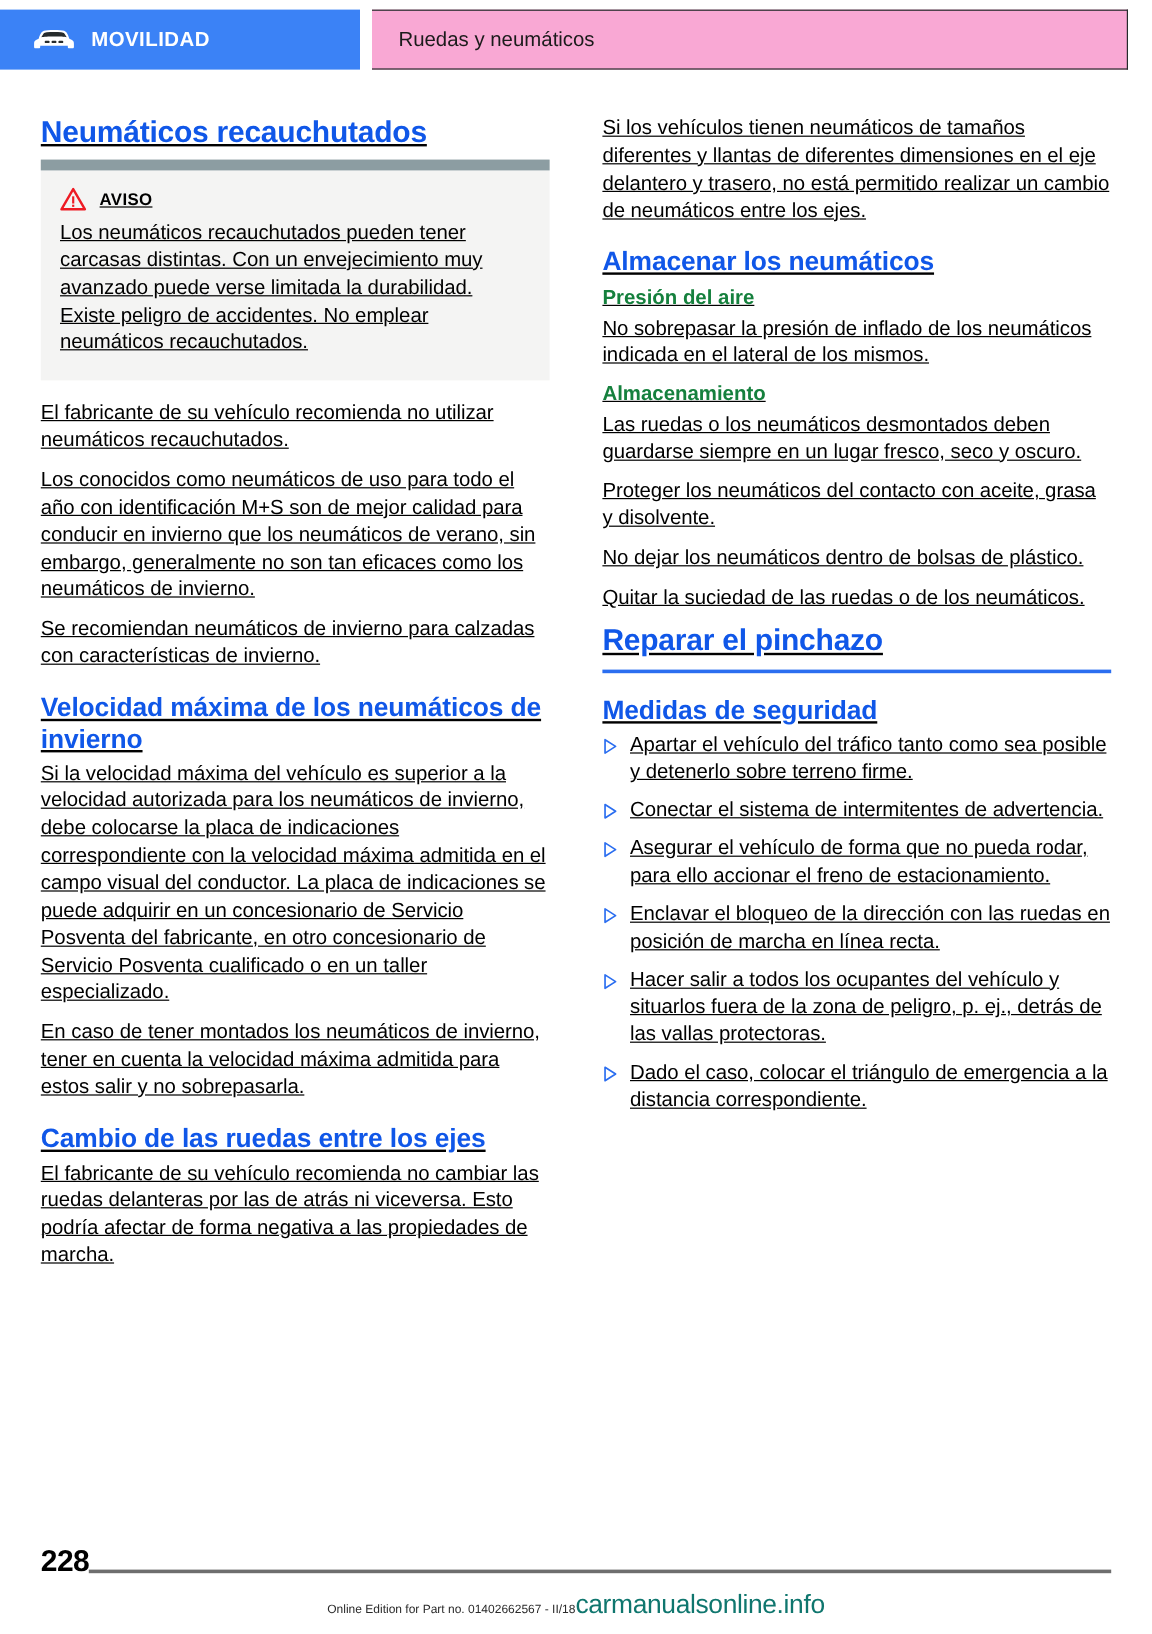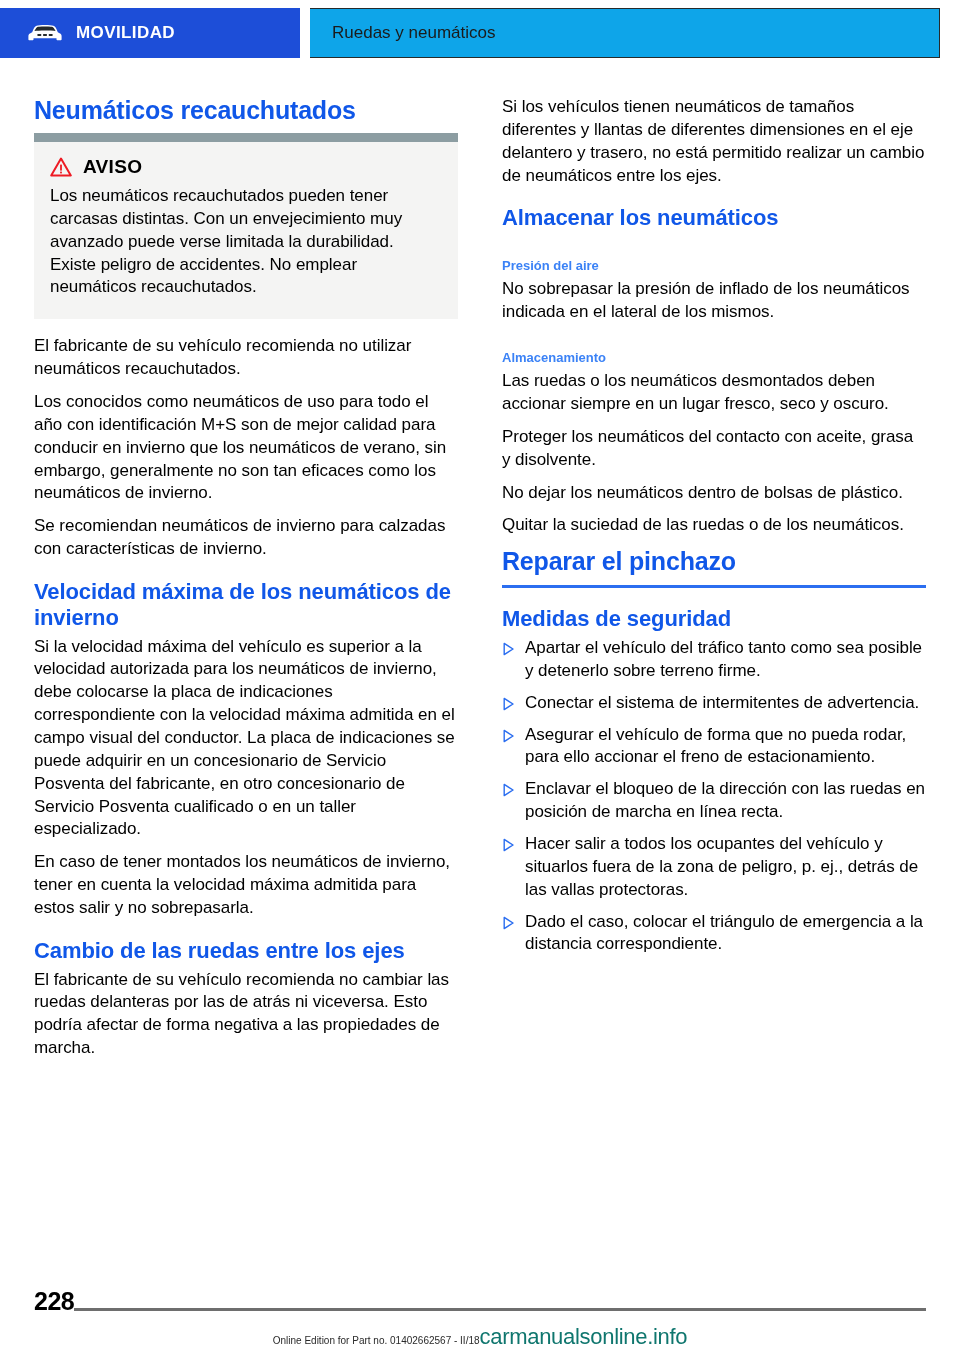--- a/index.html
+++ b/index.html
@@ -19,21 +19,21 @@
 
   
   .header {
     display: flex;
     align-items: stretch;
     height: 58px;
     padding: 8px 20px 0 0;
   }
 
   .header-chapter {
-    background: #1d4ed8;
+    background: #3b82f6;
     color: #ffffff;
     display: flex;
     align-items: center;
     gap: 14px;
     padding: 0 24px 0 28px;
     width: 300px;
     height: 50px;
     flex: none;
   }
 
@@ -42,35 +42,36 @@
   .chapter-label {
     font-size: 17px;
     font-weight: bold;
     letter-spacing: 0.4px;
   }
 
   .header-topic {
     flex: 1;
     border: 1px solid #262b2c;
     border-left: none;
-    background: #0ea5e9;
+    background: #f9a8d4;
     display: flex;
     align-items: center;
     padding-left: 22px;
     height: 50px;
     margin-left: 10px;
   }
 
   .topic-label { font-size: 17px; color: #1b1b1b; }
 
   
   .page {
     display: flex;
     gap: 44px;
     padding: 38px 34px 0 34px;
+    text-decoration: underline;
   }
 
   .col { width: 424px; flex: none; }
 
   
   h1.chapter-title {
     color: #1057e8;
     font-size: 25px;
     font-weight: bold;
     line-height: 1.16;
@@ -87,25 +88,25 @@
     color: #1057e8;
     font-size: 22px;
     font-weight: bold;
     line-height: 1.17;
     letter-spacing: -0.1px;
     margin-top: 18px;
     margin-bottom: 5px;
   }
 
   h3.sub-title {
-    color: #3b82f6;
-    font-size: 13px;
+    color: #15803d;
+    font-size: 17px;
     font-weight: bold;
     line-height: 1.2;
-    margin-top: 27px;
+    margin-top: 7px;
     margin-bottom: 4px;
   }
 
   p.body-text {
     font-size: 17px;
     line-height: 1.345;
     margin-bottom: 10px;
     letter-spacing: -0.05px;
   }
   p.body-text:last-child { margin-bottom: 0; }
@@ -122,21 +123,21 @@
   .warning-head {
     display: flex;
     align-items: center;
     gap: 11px;
     margin-bottom: 7px;
   }
 
   .warn-tri { width: 22px; height: 20px; display: block; }
 
   .warning-word {
-    font-size: 19px;
+    font-size: 14px;
     font-weight: bold;
     letter-spacing: 0.3px;
   }
 
   .warning-box p {
     font-size: 17px;
     line-height: 1.345;
     letter-spacing: -0.05px;
   }
 
@@ -263,21 +264,21 @@
   <div class="col">
 
     <p class="body-text">Si los vehículos tienen neumáticos de tamaños diferentes y llantas de diferentes dimensiones en el eje delantero y trasero, no está permitido realizar un cambio de neumáticos entre los ejes.</p>
 
     <h2 class="section-title">Almacenar los neumáticos</h2>
 
     <h3 class="sub-title">Presión del aire</h3>
     <p class="body-text">No sobrepasar la presión de inflado de los neumáticos indicada en el lateral de los mismos.</p>
 
     <h3 class="sub-title">Almacenamiento</h3>
-    <p class="body-text">Las ruedas o los neumáticos desmontados deben accionar siempre en un lugar fresco, seco y oscuro.</p>
+    <p class="body-text">Las ruedas o los neumáticos desmontados deben guardarse siempre en un lugar fresco, seco y oscuro.</p>
     <p class="body-text">Proteger los neumáticos del contacto con aceite, grasa y disolvente.</p>
     <p class="body-text">No dejar los neumáticos dentro de bolsas de plástico.</p>
     <p class="body-text">Quitar la suciedad de las ruedas o de los neumáticos.</p>
 
     <h1 class="chapter-title ruled">Reparar el pinchazo</h1>
 
     <h2 class="section-title" style="margin-top:2px;">Medidas de seguridad</h2>
 
     <ul class="action-list">
       <li>

